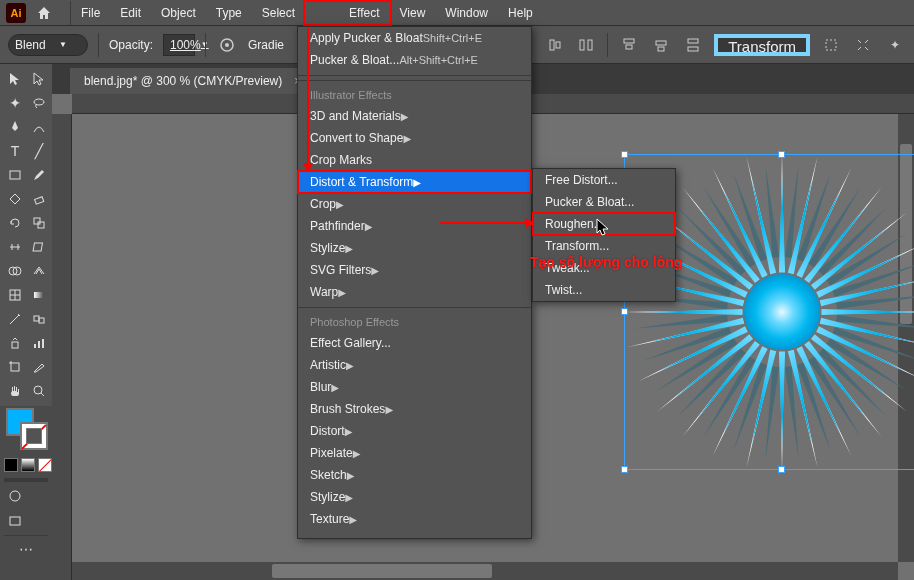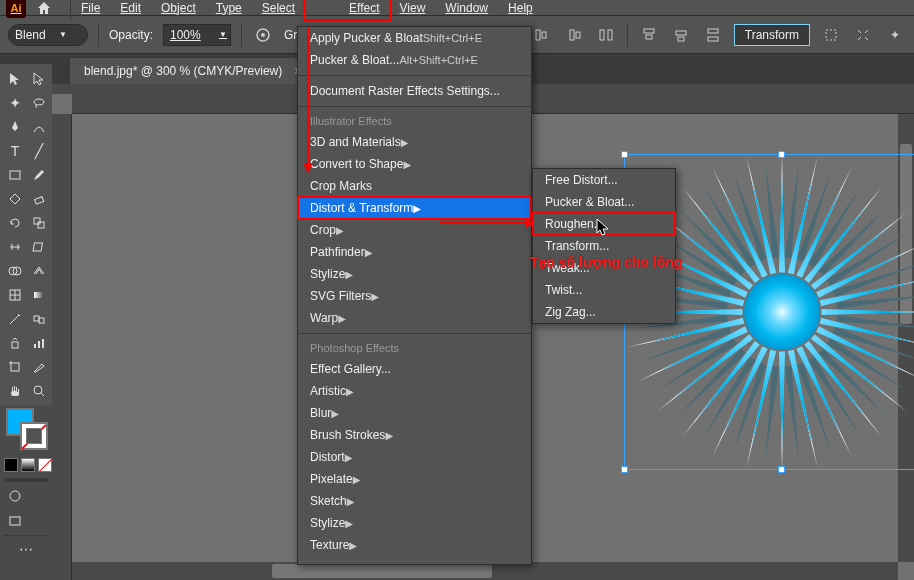--- a/index.html
+++ b/index.html
@@ -1,34 +1,34 @@
 <!DOCTYPE html>
 <html><head>
 <meta charset="utf-8">
 <style>
 * { margin: 0; padding: 0; box-sizing: border-box; font-family: "Segoe UI", Tahoma, sans-serif; }
 body { background: #4a4a4a; width: 914px; height: 580px; overflow: hidden; position: relative; color: #e0e0e0; font-size: 12px; }
 
 
-.menubar { background: #535353; height: 16px; display: flex; align-items: center; padding: 0 6px; border-bottom: 1px solid #2d2d2d; text-decoration: underline; }
+.menubar { background: #535353; height: 26px; display: flex; align-items: center; padding: 0 6px; border-bottom: 1px solid #2d2d2d; }
 .ai-logo { width: 20px; height: 20px; background: #310000; color: #ff9a00; font-weight: bold; font-size: 11px; display: flex; align-items: center; justify-content: center; border-radius: 3px; margin-right: 8px; }
 .home-btn { width: 20px; height: 20px; display: flex; align-items: center; justify-content: center; margin-right: 16px; color: #ddd; }
 .menu-items { display: flex; }
 .menu-item { padding: 4px 10px; color: #eee; cursor: default; }
 .menu-item.highlighted { outline: 2px solid #ff0000; position: relative; z-index: 5; padding-left: 44px; }
 
 
 .controlbar { background: #535353; height: 38px; display: flex; align-items: center; padding: 0 8px; border-bottom: 1px solid #2d2d2d; gap: 10px; }
 .ctrl-label { color: #eee; font-size: 12px; }
 .ctrl-input { background: #383838; border: 1px solid #2a2a2a; color: #eee; height: 22px; padding: 0 6px; font-size: 12px; }
-.ctrl-input.narrow { width: 68px; text-decoration: underline; }
+.ctrl-input.narrow { width: 32px; text-decoration: underline; }
 .ctrl-input.wide { width: 80px; }
 .ctrl-icon { width: 22px; height: 22px; display: flex; align-items: center; justify-content: center; color: #ccc; }
 .divider-v { width: 1px; height: 24px; background: #3a3a3a; }
-.transform-btn { background: #383838; border: 1px solid #7dd3fc; color: #eee; height: 22px; padding: 0 10px; font-size: 12px; }
+.transform-btn { background: #383838; border: 4px solid #7dd3fc; color: #eee; height: 22px; padding: 0 10px; font-size: 15px; }
 
 
 .tabbar { background: #3a3a3a; height: 30px; display: flex; align-items: flex-start; padding-left: 70px; }
 .tab { background: #535353; height: 26px; padding: 0 14px; display: flex; align-items: center; color: #eee; font-size: 12px; margin-top: 4px; }
 .tab .close { margin-left: 12px; color: #bbb; }
 
 
 .toolpanel { position: absolute; left: 0; top: 64px; width: 52px; background: #535353; padding: 4px; display: grid; grid-template-columns: 1fr 1fr; gap: 2px; }
 .tool { width: 22px; height: 22px; display: flex; align-items: center; justify-content: center; color: #ddd; font-size: 14px; }
 .fill-swatch { position: absolute; left: 6px; top: 408px; width: 28px; height: 28px; background: #00b2ff; border: 2px solid #777; }
@@ -397,23 +397,20 @@
 <div class="dropdown dropdown-main">
   <div class="dd-item">
     <span>Apply Pucker &amp; Bloat</span>
     <span class="shortcut">Shift+Ctrl+E</span>
   </div>
   <div class="dd-item">
     <span>Pucker &amp; Bloat...</span>
     <span class="shortcut">Alt+Shift+Ctrl+E</span>
   </div>
   <div class="dd-sep"></div>
-  <div class="dd-item">
-      <span>Document Raster Effects Settings...</span>
-    </div>
   <div class="dd-sep"></div>
   <div class="dd-header">Illustrator Effects</div>
   <div class="dd-item">
       <span>3D and Materials</span>
       <span class="arrow">▶</span>
     </div>
   <div class="dd-item">
       <span>Convert to Shape</span>
       <span class="arrow">▶</span>
     </div>
@@ -495,23 +492,20 @@
       <span>Roughen...</span>
     </div>
   <div class="dd-item">
       <span>Transform...</span>
     </div>
   <div class="dd-item">
       <span>Tweak...</span>
     </div>
   <div class="dd-item">
       <span>Twist...</span>
-    </div>
-  <div class="dd-item">
-      <span>Zig Zag...</span>
     </div>
 </div>
 
 <svg class="arrow-svg" style="left:300px;top:28px;width:20px;height:150px;">
   <line x1="8" y1="0" x2="8" y2="140" stroke="#ff0000" stroke-width="2"></line>
   <path d="M3 135 L8 145 L13 135 Z" fill="#ff0000"></path>
 </svg>
 <svg class="arrow-svg" style="left:440px;top:216px;width:100px;height:14px;">
   <line x1="0" y1="7" x2="90" y2="7" stroke="#ff0000" stroke-width="2"></line>
   <path d="M85 2 L95 7 L85 12 Z" fill="#ff0000"></path>

